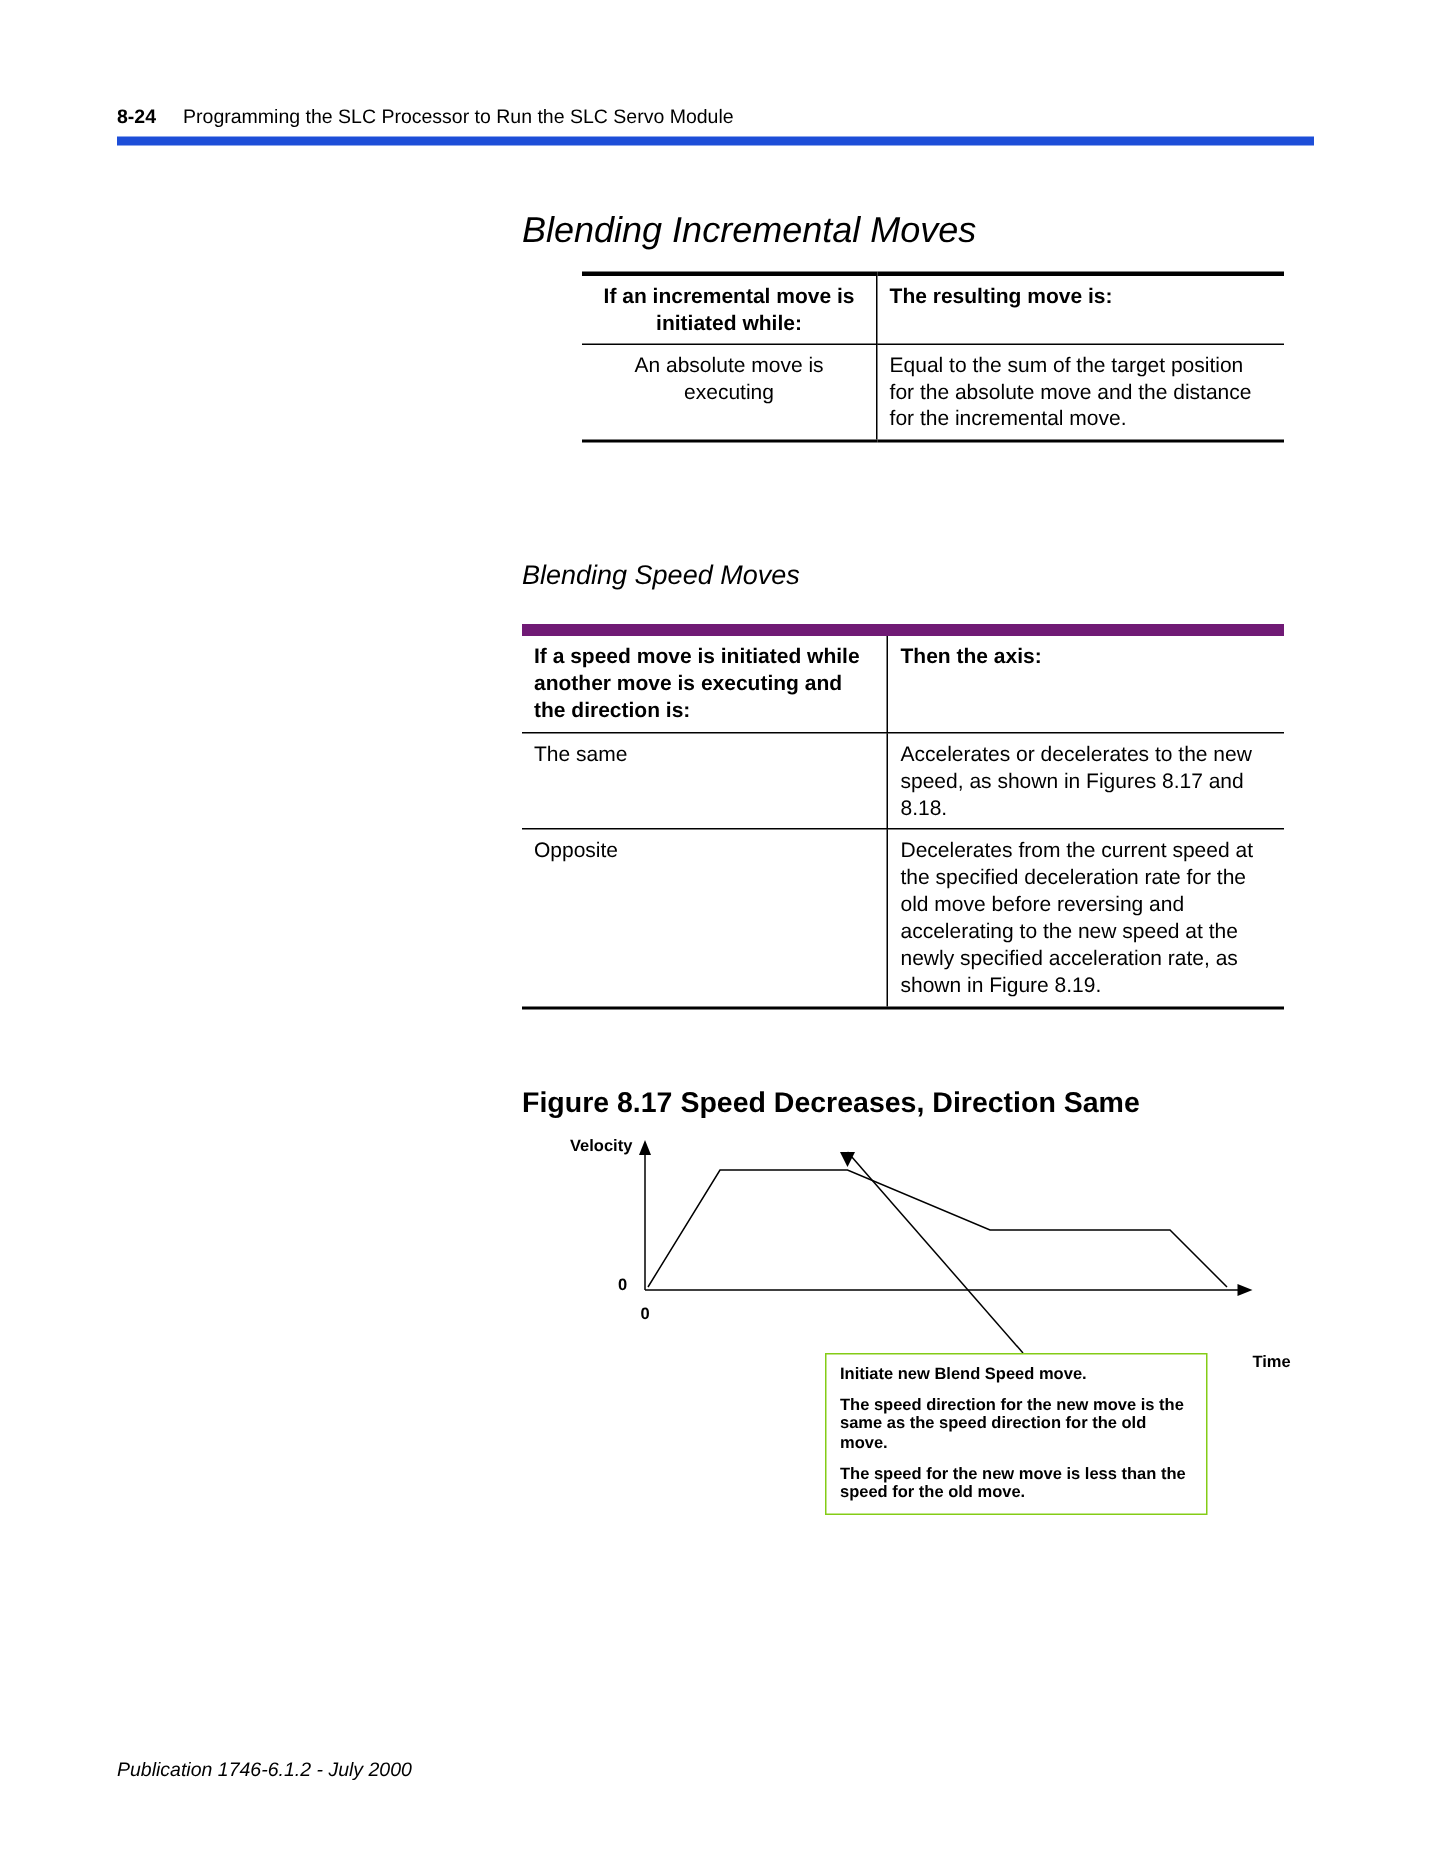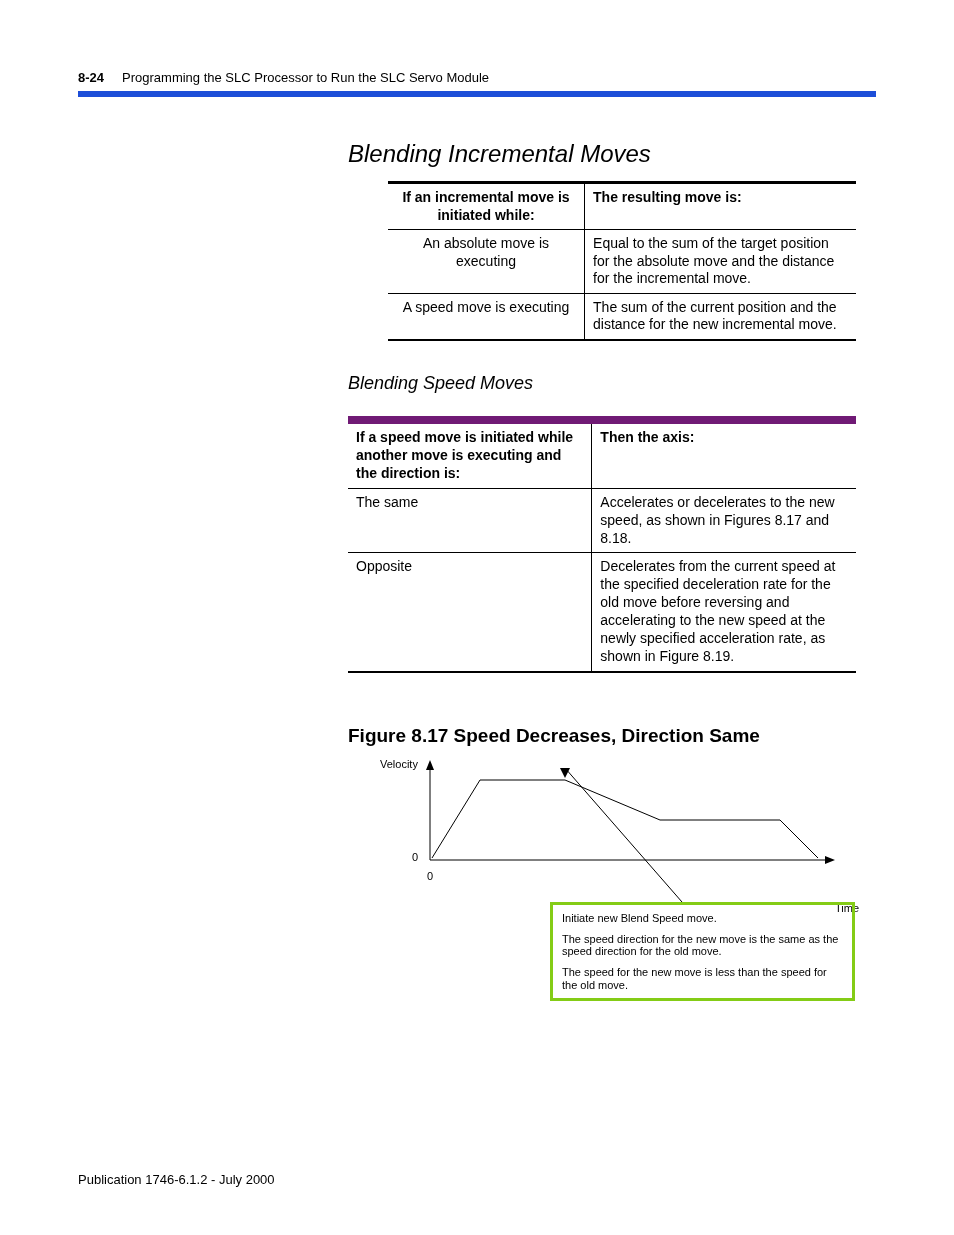--- a/index.html
+++ b/index.html
@@ -87,20 +87,21 @@
     left: 348px;
     font-weight: bold;
     font-size: 19px;
   }
   .figure {
     position: absolute;
     top: 760px;
     left: 380px;
     width: 495px;
     height: 260px;
+    font-weight: bold;
   }
   .axis-y-label {
     position: absolute;
     top: -2px;
     left: 0px;
     font-size: 11px;
   }
   .axis-zero-y {
     position: absolute;
     top: 91px;
@@ -117,33 +118,34 @@
     position: absolute;
     top: 110px;
     left: 455px;
     font-size: 11px;
     margin-top: 32px;
   }
   .callout-box {
     position: absolute;
     top: 142px;
     left: 170px;
-    width: 305px;
-    border: 3px solid #84cc16;
+    width: 255px;
+    border: 1px solid #84cc16;
     padding: 7px 9px;
     font-size: 11px;
     line-height: 1.15;
   }
   .callout-box p { margin-bottom: 8px; }
   .callout-box p:last-child { margin-bottom: 0; }
   .footer {
     position: absolute;
     bottom: 48px;
     left: 78px;
     font-size: 13px;
+    font-style: italic;
   }
   svg.plot {
     position: absolute;
     top: 0;
     left: 40px;
   }
 </style>
 </head>
 <body>
 
@@ -158,24 +160,20 @@
   <thead>
     <tr>
       <th>If an incremental move is initiated while:</th>
       <th>The resulting move is:</th>
     </tr>
   </thead>
   <tbody>
     <tr>
       <td>An absolute move is executing</td>
       <td>Equal to the sum of the target position for the absolute move and the distance for the incremental move.</td>
-    </tr>
-    <tr>
-      <td>A speed move is executing</td>
-      <td>The sum of the current position and the distance for the new incremental move.</td>
     </tr>
   </tbody>
 </table>
 
 <div class="section2">Blending Speed Moves</div>
 
 <table class="table2">
   <thead>
     <tr>
       <th>If a speed move is initiated while another move is executing and the direction is:</th>

